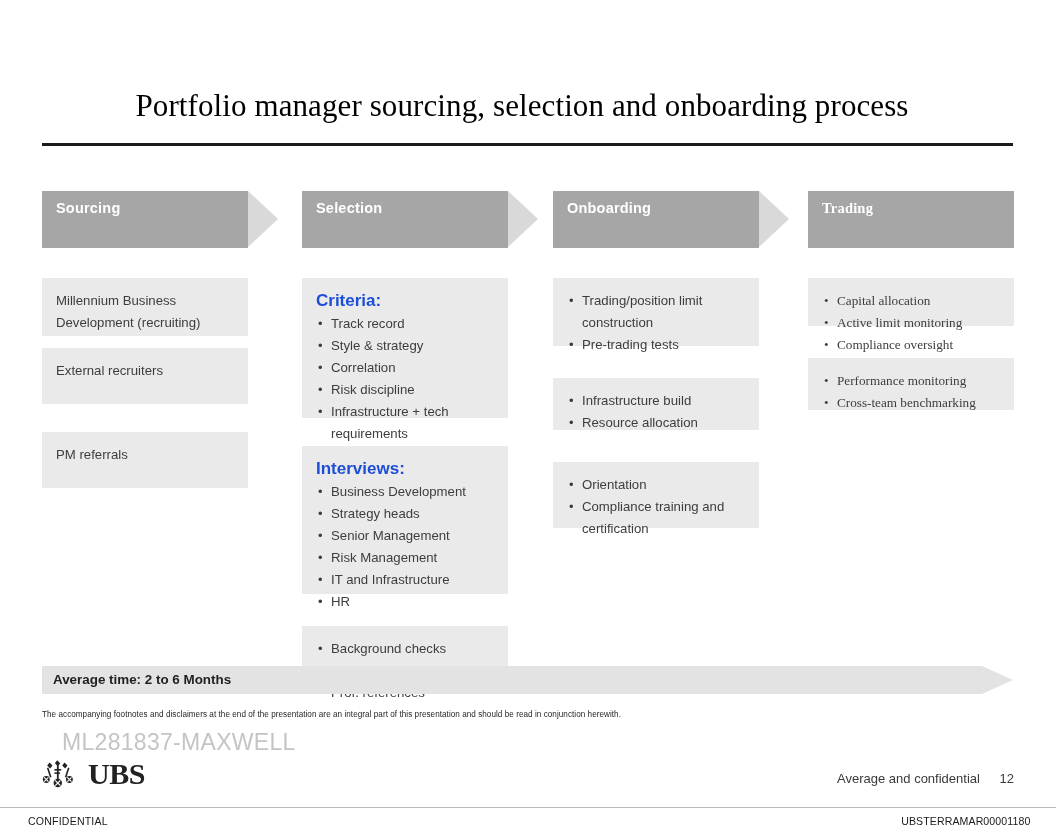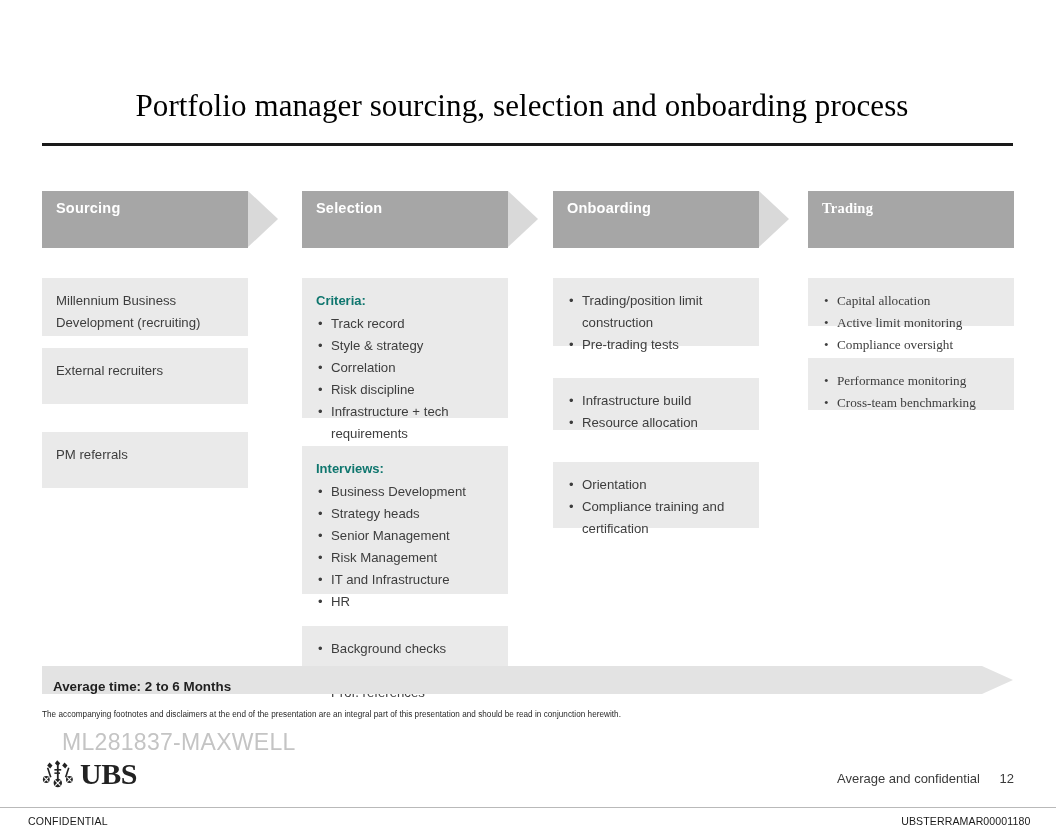--- a/index.html
+++ b/index.html
@@ -85,23 +85,23 @@
     background: #eaeaea;
     box-sizing: border-box;
     padding: 12px 12px 12px 14px;
     margin-bottom: 12px;
     color: #3d3d3d;
     font-size: 13.2px;
     line-height: 22px;
   }
   .box .head {
     font-weight: 700;
-    color: #0f766e;
+    color: #1d4ed8;
     margin-bottom: 1px;
-    font-size: 13px;
+    font-size: 17px;
   }
   .box ul {
     list-style: none;
     margin: 0;
     padding: 0;
   }
   .box ul li {
     position: relative;
     padding-left: 15px;
     margin: 0;
@@ -143,21 +143,21 @@
     position: absolute;
     left: 42px;
     top: 666px;
     width: 940px;
     height: 28px;
     background: #e3e3e3;
   }
   .avgbar-label {
     position: absolute;
     left: 11px;
-    top: 13px;
+    top: 6px;
     font-size: 13.4px;
     font-weight: 700;
     color: #1f1f1f;
   }
   .avgbar-tip {
     position: absolute;
     left: 940px;
     top: 0;
     width: 0;
     height: 0;
@@ -190,21 +190,21 @@
     white-space: nowrap;
   }
 
   
   .logo {
     position: absolute;
     left: 42px;
     top: 759px;
     display: flex;
     align-items: center;
-    gap: 4px;
+    gap: 12px;
   }
   .logo-keys {
     width: 34px;
     height: 30px;
     display: block;
   }
   .logo-text {
     font-family: "Liberation Serif", serif;
     font-size: 30px;
     font-weight: 700;

